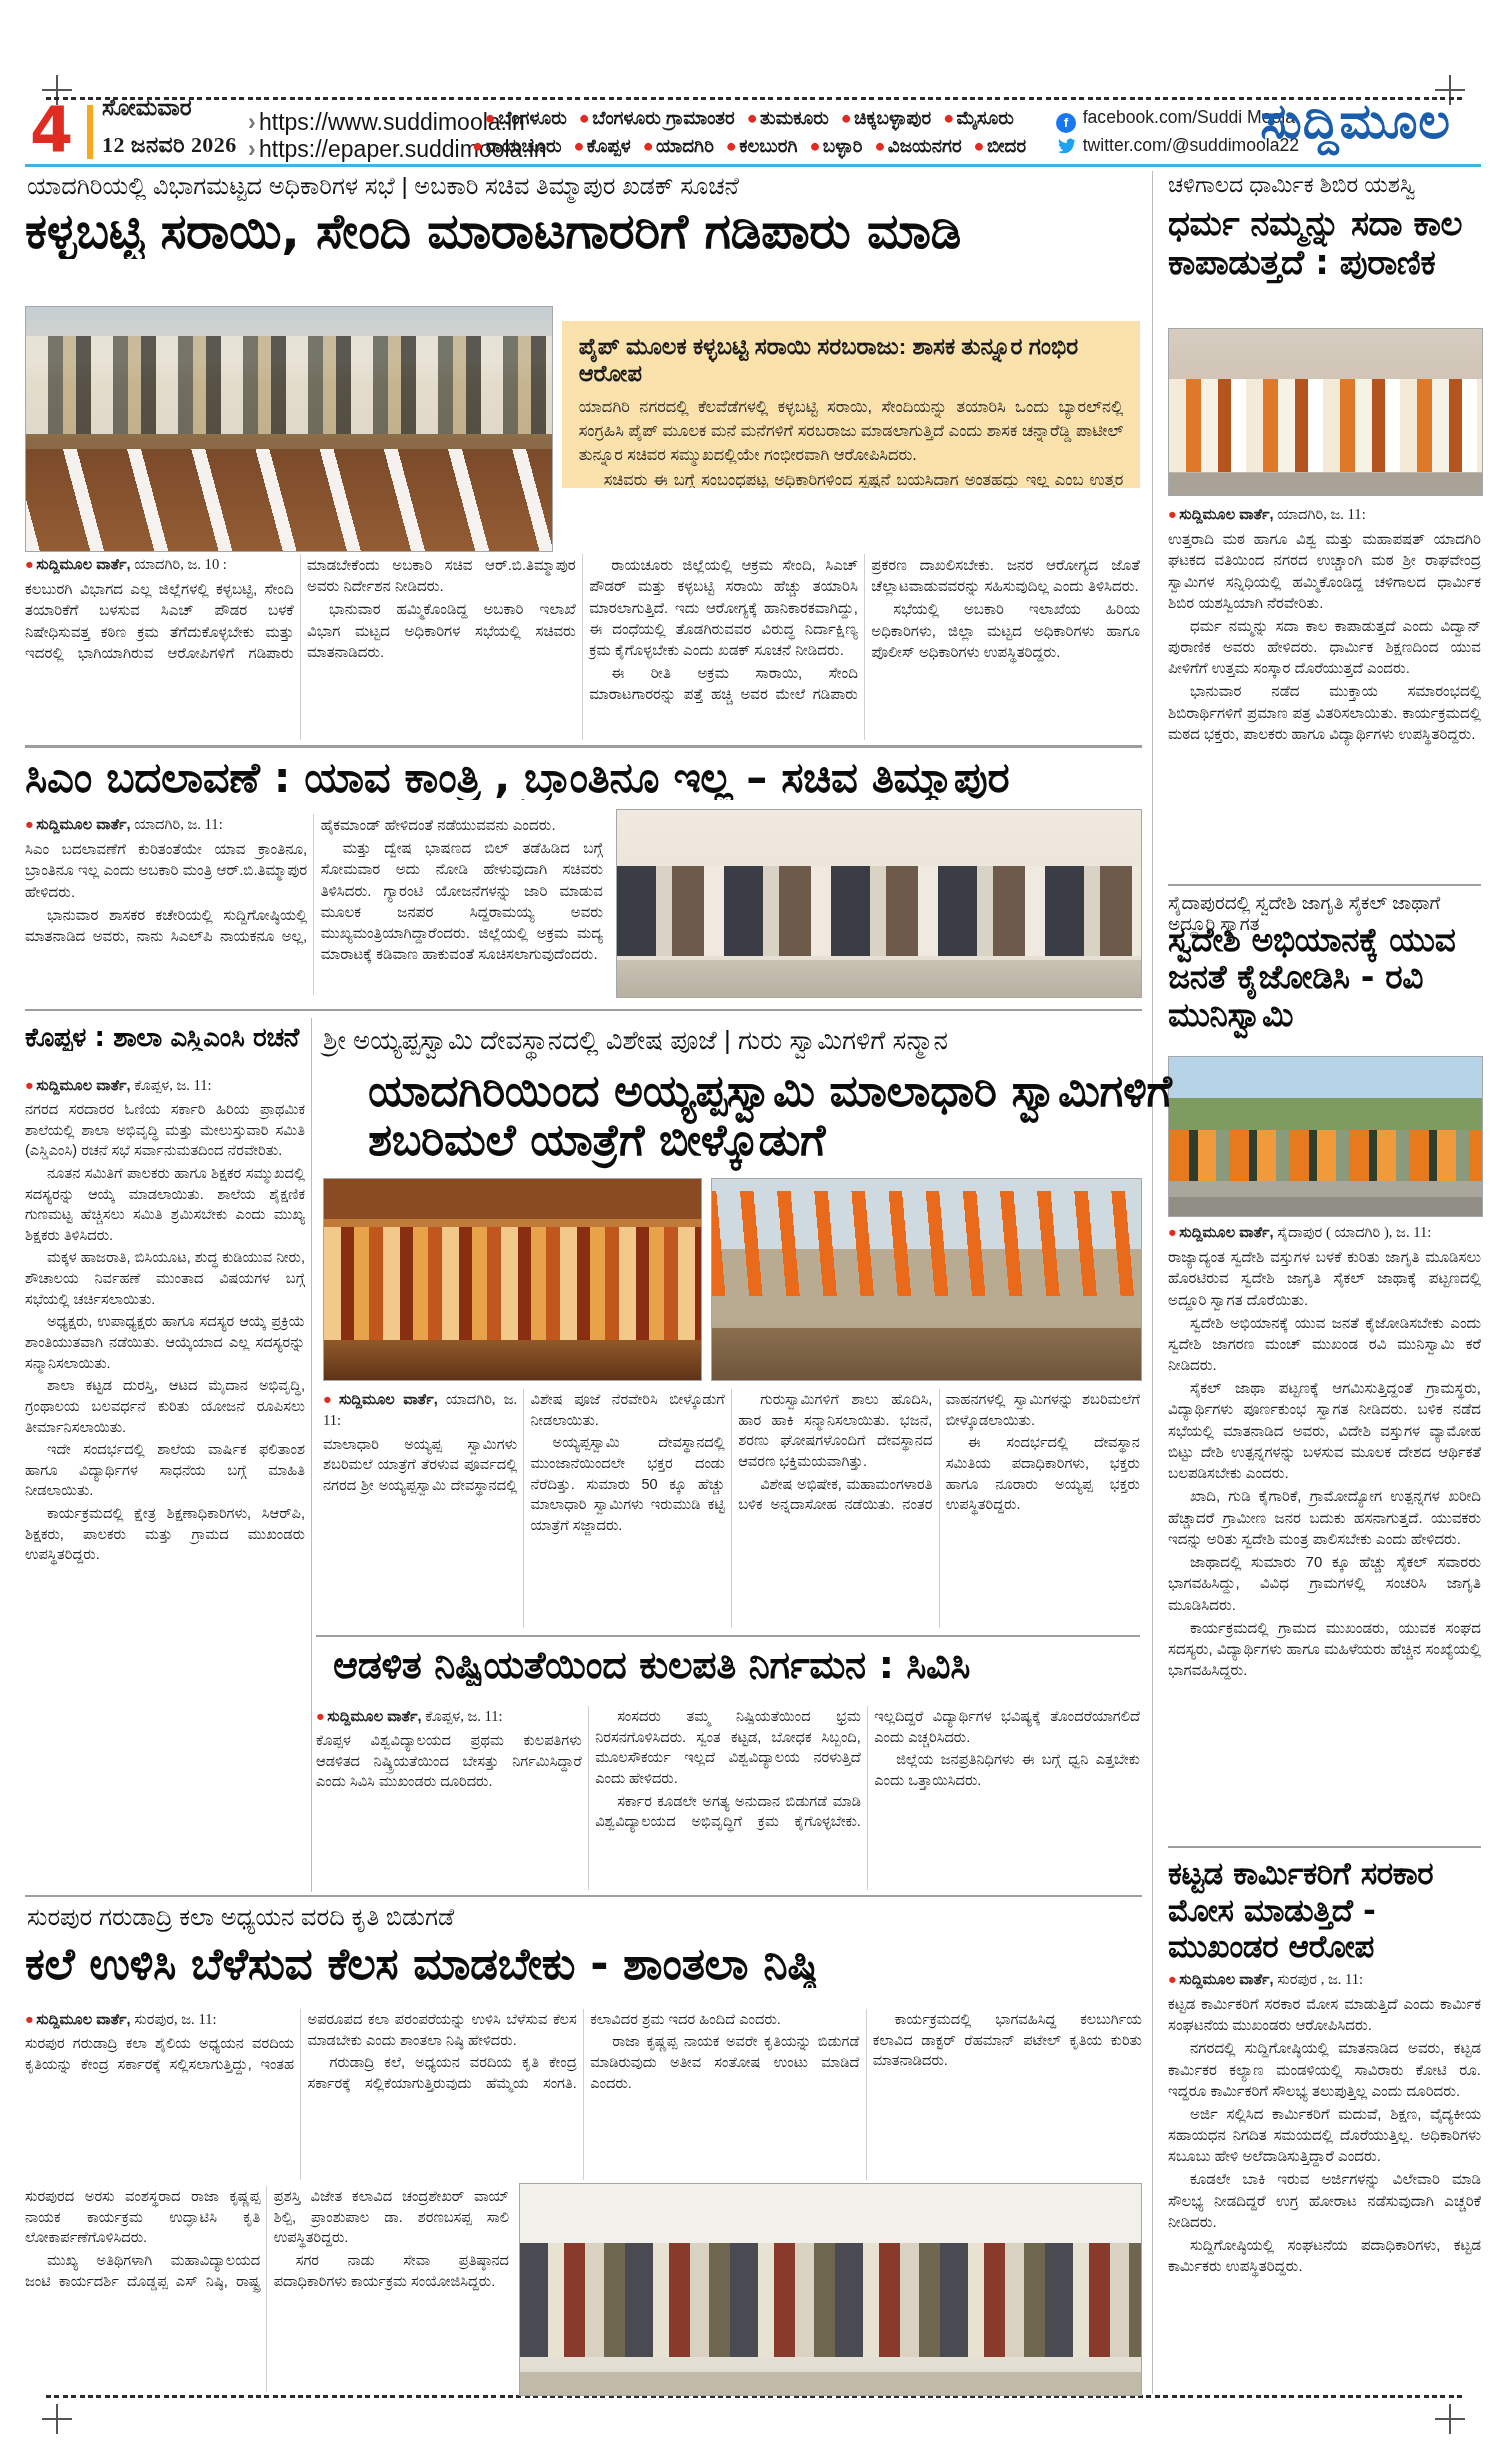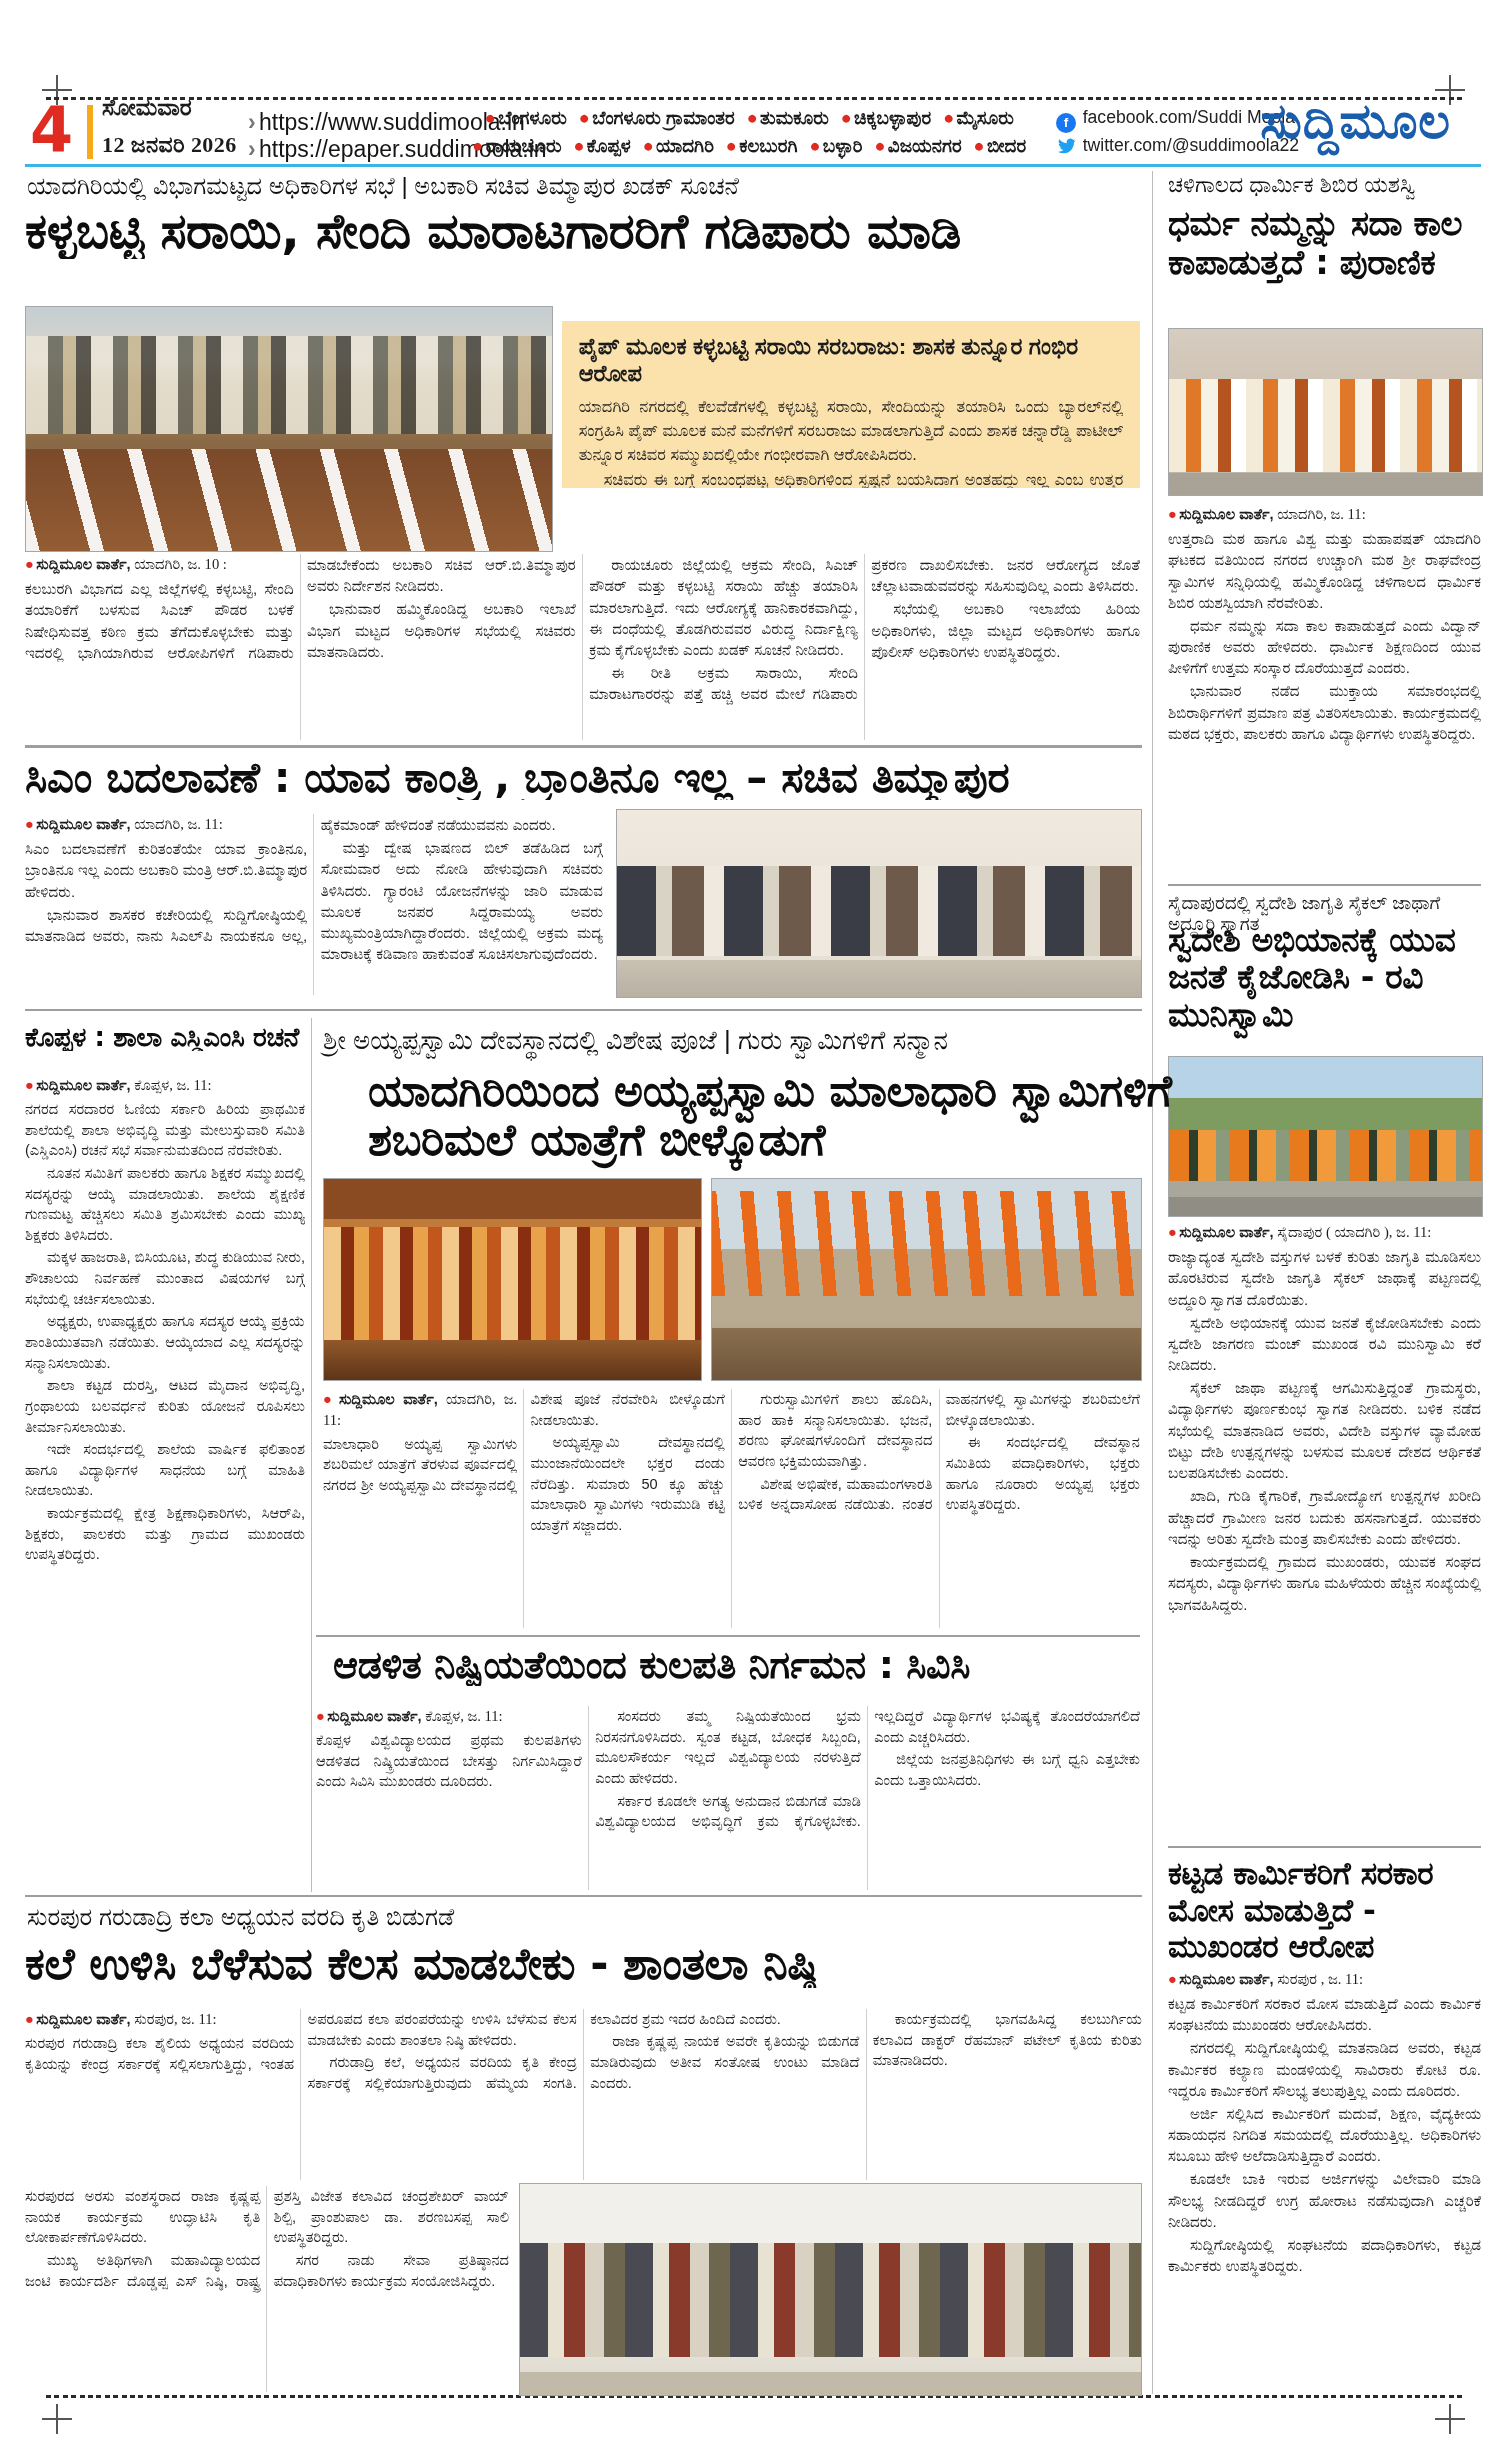--- a/index.html
+++ b/index.html
@@ -187,20 +187,21 @@
     <div class="abs kicker" style="left:1168px;top:892px;width:313px;font-size:18.4px;">ಸೈದಾಪುರದಲ್ಲಿ ಸ್ವದೇಶಿ ಜಾಗೃತಿ ಸೈಕಲ್ ಜಾಥಾಗೆ ಅದ್ದೂರಿ ಸ್ವಾಗತ</div>
     <div class="abs headline" style="left:1168px;top:921px;width:313px;font-size:33px;line-height:1.13;">ಸ್ವದೇಶಿ ಅಭಿಯಾನಕ್ಕೆ ಯುವ ಜನತೆ ಕೈಜೋಡಿಸಿ - ರವಿ ಮುನಿಸ್ವಾಮಿ</div>
     <div class="photo ph-cycle" style="left:1168px;top:1056px;width:313px;height:159px;"></div>
     <div class="abs body-txt" style="left:1168px;top:1222px;width:313px;height:616px;">
       <p class="byline"><span class="dot">●</span><span class="src">ಸುದ್ದಿಮೂಲ ವಾರ್ತೆ,</span><span class="loc"> ಸೈದಾಪುರ ( ಯಾದಗಿರಿ ), ಜ. 11:</span></p>
       <div>
           <p class="para">ರಾಜ್ಯಾದ್ಯಂತ ಸ್ವದೇಶಿ ವಸ್ತುಗಳ ಬಳಕೆ ಕುರಿತು ಜಾಗೃತಿ ಮೂಡಿಸಲು ಹೊರಟಿರುವ ಸ್ವದೇಶಿ ಜಾಗೃತಿ ಸೈಕಲ್ ಜಾಥಾಕ್ಕೆ ಪಟ್ಟಣದಲ್ಲಿ ಅದ್ದೂರಿ ಸ್ವಾಗತ ದೊರೆಯಿತು.</p>
           <p class="para">ಸ್ವದೇಶಿ ಅಭಿಯಾನಕ್ಕೆ ಯುವ ಜನತೆ ಕೈಜೋಡಿಸಬೇಕು ಎಂದು ಸ್ವದೇಶಿ ಜಾಗರಣ ಮಂಚ್ ಮುಖಂಡ ರವಿ ಮುನಿಸ್ವಾಮಿ ಕರೆ ನೀಡಿದರು.</p>
           <p class="para">ಸೈಕಲ್ ಜಾಥಾ ಪಟ್ಟಣಕ್ಕೆ ಆಗಮಿಸುತ್ತಿದ್ದಂತೆ ಗ್ರಾಮಸ್ಥರು, ವಿದ್ಯಾರ್ಥಿಗಳು ಪೂರ್ಣಕುಂಭ ಸ್ವಾಗತ ನೀಡಿದರು. ಬಳಿಕ ನಡೆದ ಸಭೆಯಲ್ಲಿ ಮಾತನಾಡಿದ ಅವರು, ವಿದೇಶಿ ವಸ್ತುಗಳ ವ್ಯಾಮೋಹ ಬಿಟ್ಟು ದೇಶಿ ಉತ್ಪನ್ನಗಳನ್ನು ಬಳಸುವ ಮೂಲಕ ದೇಶದ ಆರ್ಥಿಕತೆ ಬಲಪಡಿಸಬೇಕು ಎಂದರು.</p>
           <p class="para">ಖಾದಿ, ಗುಡಿ ಕೈಗಾರಿಕೆ, ಗ್ರಾಮೋದ್ಯೋಗ ಉತ್ಪನ್ನಗಳ ಖರೀದಿ ಹೆಚ್ಚಾದರೆ ಗ್ರಾಮೀಣ ಜನರ ಬದುಕು ಹಸನಾಗುತ್ತದೆ. ಯುವಕರು ಇದನ್ನು ಅರಿತು ಸ್ವದೇಶಿ ಮಂತ್ರ ಪಾಲಿಸಬೇಕು ಎಂದು ಹೇಳಿದರು.</p>
+          <p class="para">ಜಾಥಾದಲ್ಲಿ ಸುಮಾರು 70 ಕ್ಕೂ ಹೆಚ್ಚು ಸೈಕಲ್ ಸವಾರರು ಭಾಗವಹಿಸಿದ್ದು, ವಿವಿಧ ಗ್ರಾಮಗಳಲ್ಲಿ ಸಂಚರಿಸಿ ಜಾಗೃತಿ ಮೂಡಿಸಿದರು.</p>
           <p class="para">ಕಾರ್ಯಕ್ರಮದಲ್ಲಿ ಗ್ರಾಮದ ಮುಖಂಡರು, ಯುವಕ ಸಂಘದ ಸದಸ್ಯರು, ವಿದ್ಯಾರ್ಥಿಗಳು ಹಾಗೂ ಮಹಿಳೆಯರು ಹೆಚ್ಚಿನ ಸಂಖ್ಯೆಯಲ್ಲಿ ಭಾಗವಹಿಸಿದ್ದರು.</p>
         </div>
     </div>
     <div class="abs hrule" style="left:1168px;top:1846px;width:313px;height:1.7px;"></div>
   </section>
 
   <section>
     <div class="abs headline" style="left:1168px;top:1855px;width:313px;font-size:31px;line-height:1.18;">ಕಟ್ಟಡ ಕಾರ್ಮಿಕರಿಗೆ ಸರಕಾರ ಮೋಸ ಮಾಡುತ್ತಿದೆ - ಮುಖಂಡರ ಆರೋಪ</div>
     <div class="abs body-txt" style="left:1168px;top:1969px;width:313px;height:424px;">
       <p class="byline"><span class="dot">●</span><span class="src">ಸುದ್ದಿಮೂಲ ವಾರ್ತೆ,</span><span class="loc"> ಸುರಪುರ , ಜ. 11:</span></p>

